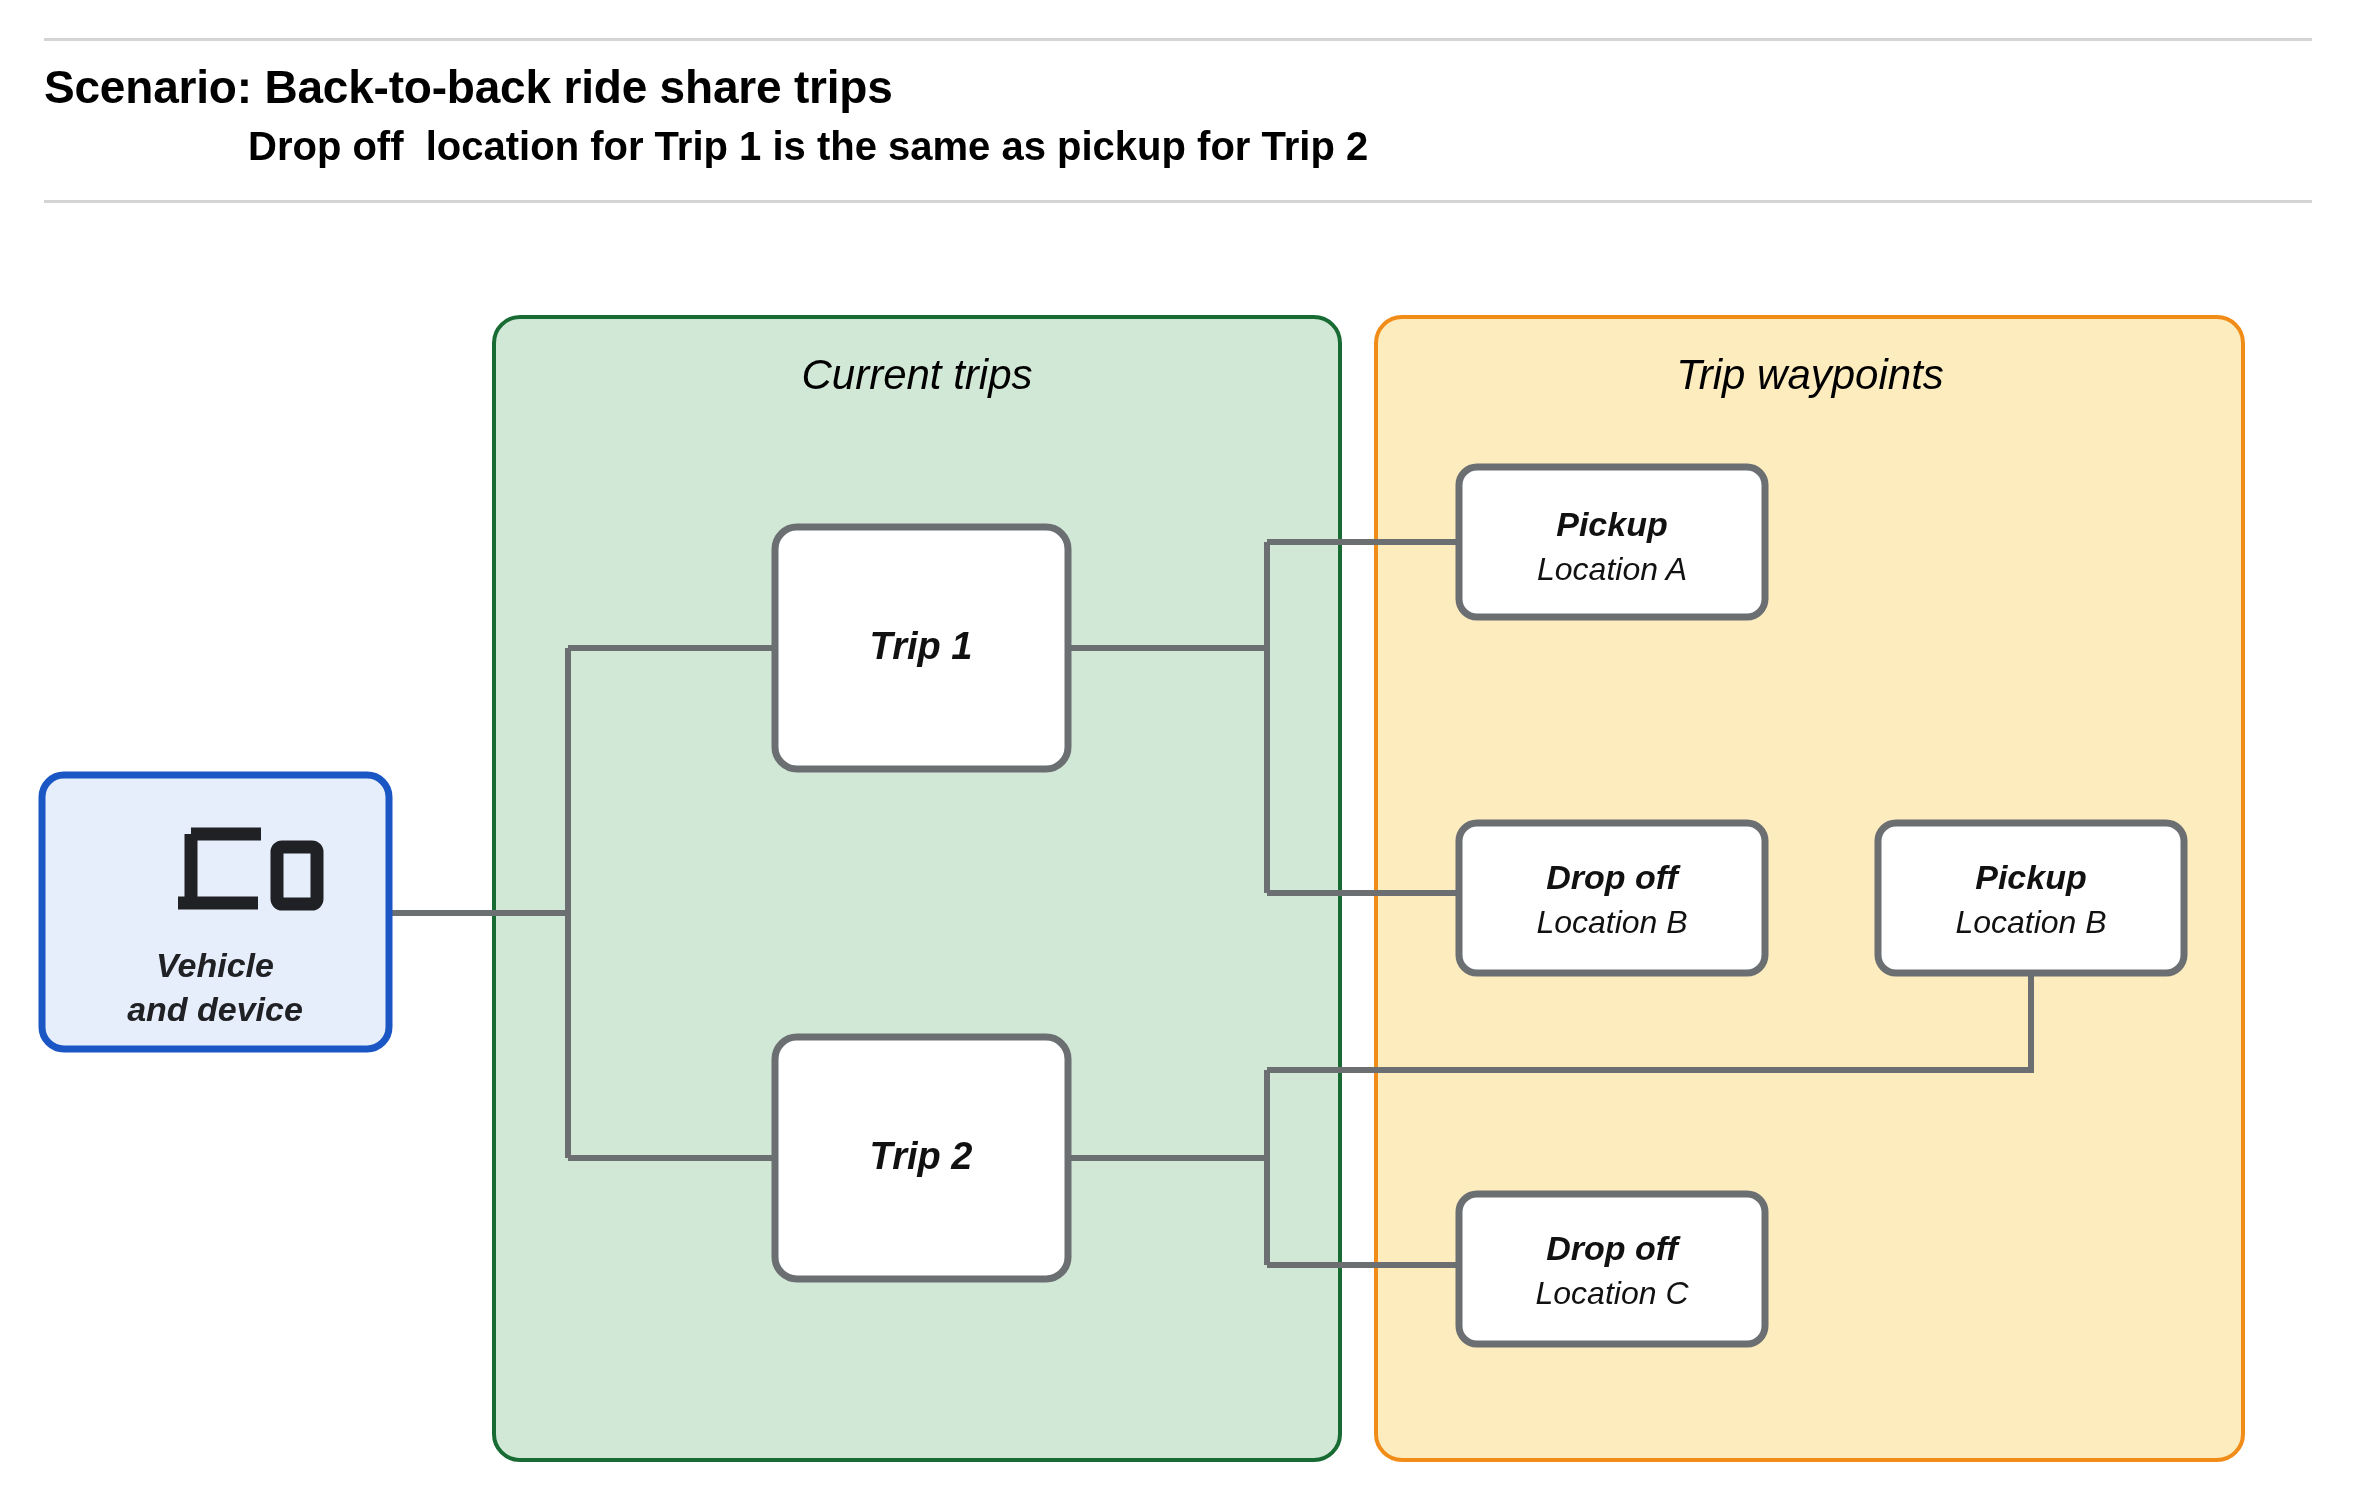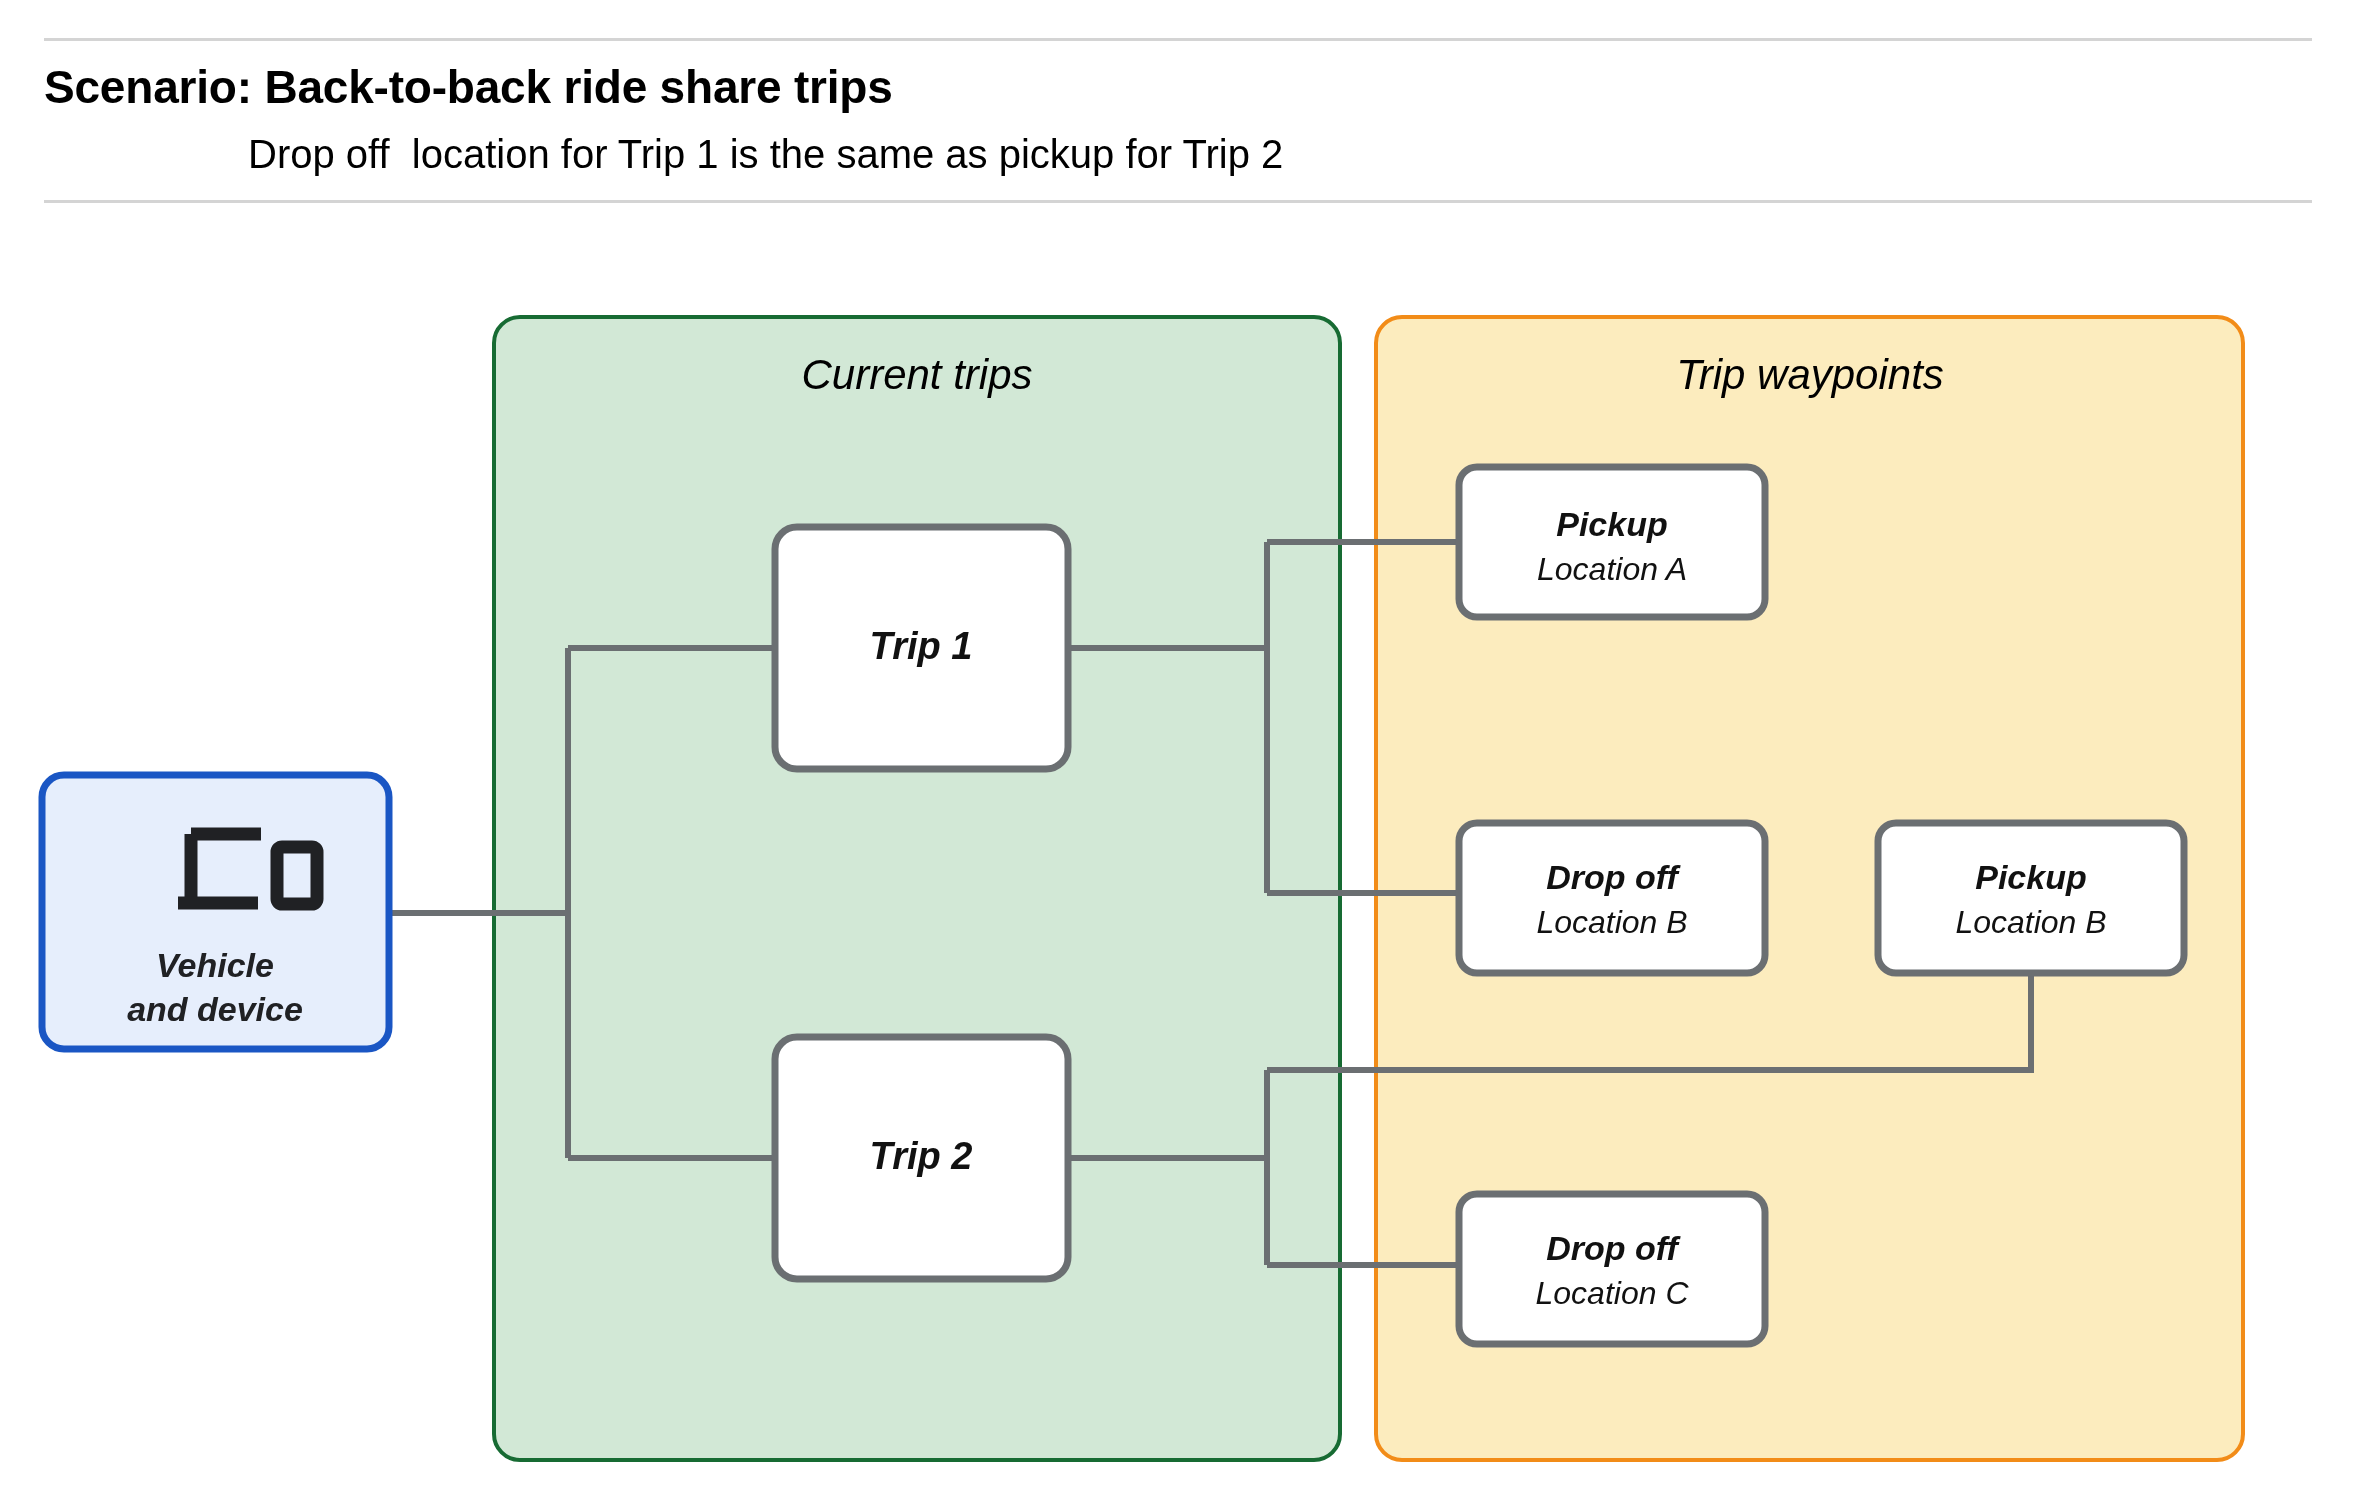--- a/index.html
+++ b/index.html
@@ -43,24 +43,23 @@
     font-weight: bold;
     letter-spacing: -0.2px;
     white-space: pre;
     line-height: 1.1;
   }
   #scenario-subtitle {
     position: absolute;
     left: 248px;
     top: 124px;
     font-size: 40px;
-    font-weight: normal;
+    font-weight: bold;
     white-space: pre;
     line-height: 1.1;
-    margin-top: 8px;
   }
 
   
   #diagram {
     position: absolute;
     left: 0;
     top: 0;
     width: 2357px;
     height: 1497px;
     font-style: italic;

